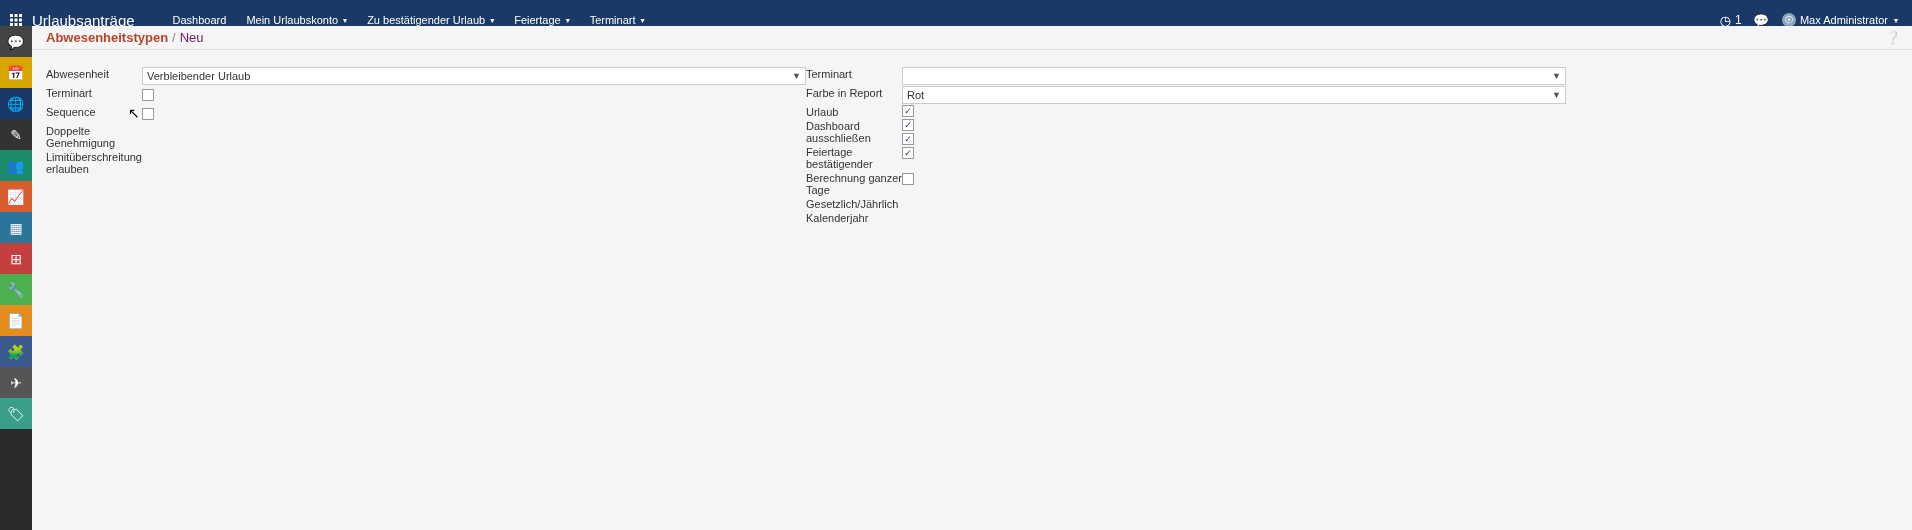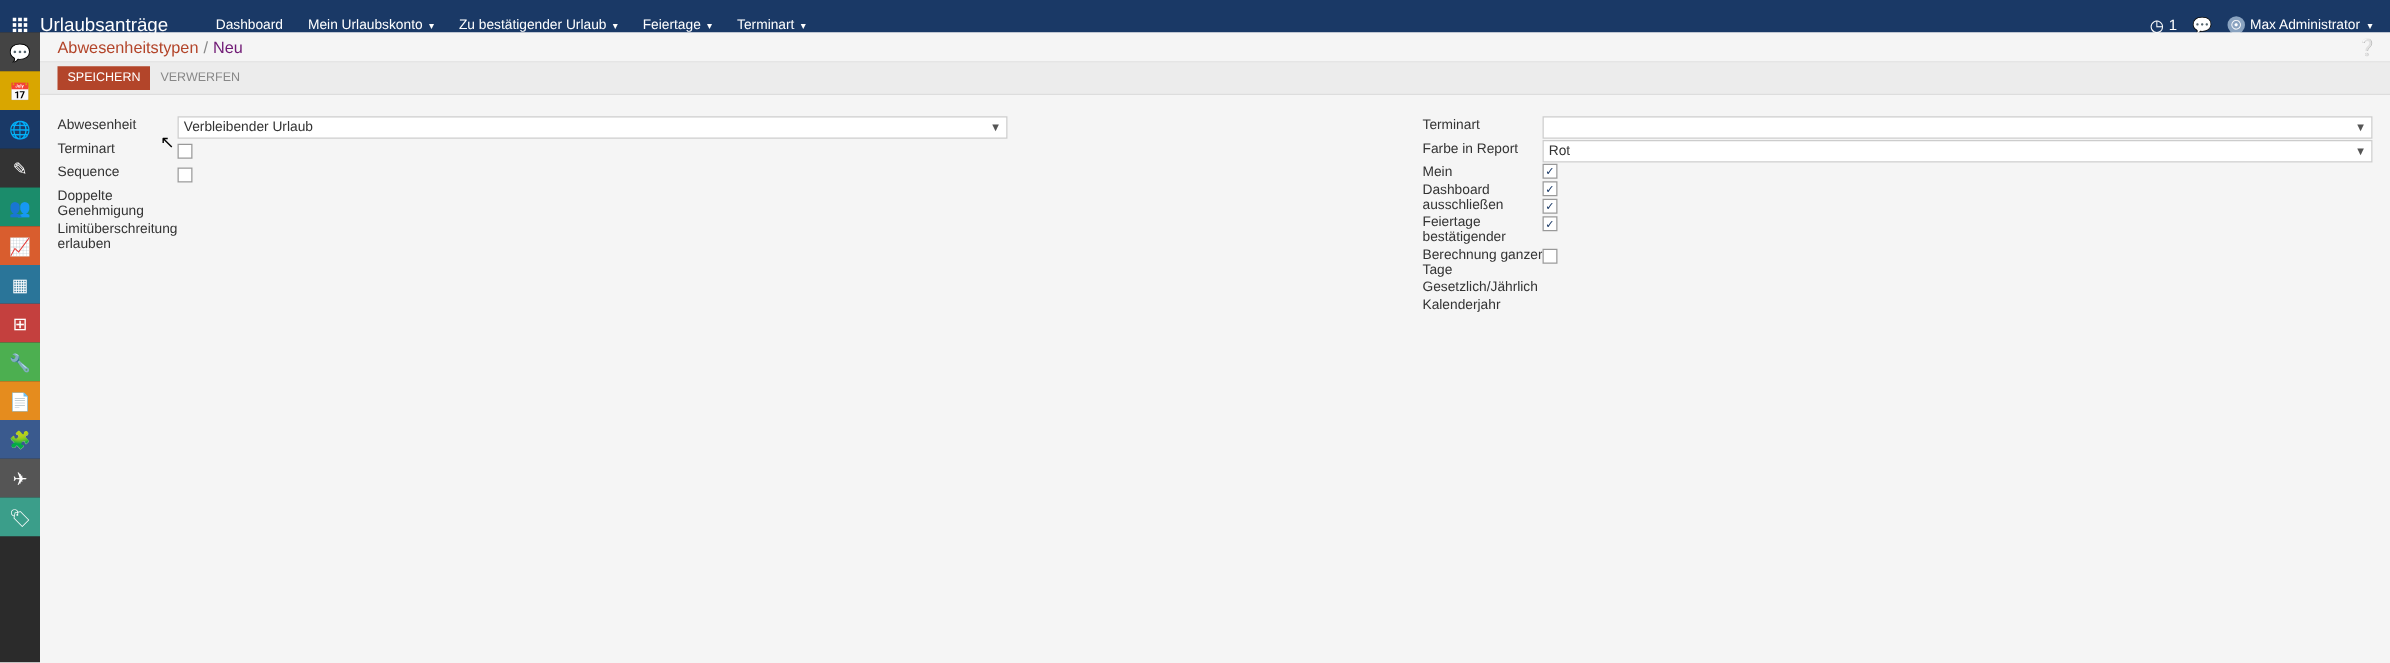--- a/index.html
+++ b/index.html
@@ -134,21 +134,21 @@
 .breadcrumb-bar {
   height: 24px;
   background: #f5f5f5;
   border-bottom: 1px solid #e0e0e0;
   display: flex;
   align-items: center;
   padding-left: 14px;
   font-size: 13px;
   position: relative;
 }
-.breadcrumb-bar .bc-parent { color: #b3452a; cursor: pointer; }
+.breadcrumb-bar .bc-parent { color: #b3452a; cursor: pointer; font-weight: bold; }
 .breadcrumb-bar .bc-sep { color: #888; margin: 0 4px; }
 .breadcrumb-bar .bc-current { color: #701a75; }
 .breadcrumb-bar .help {
   position: absolute;
   right: 10px;
   color: #888;
   font-size: 13px;
 }
 .toolbar {
   height: 26px;
@@ -170,21 +170,20 @@
   color: #fff;
 }
 .toolbar .btn.secondary {
   background: transparent;
   color: #888;
 }
 .form-area {
   display: flex;
   padding: 16px 14px 0 14px;
   gap: 0;
-  justify-content: space-between;
 }
 .form-col {
   display: flex;
 }
 .form-col.left-col {
   width: 760px;
 }
 .form-col.right-col {
   width: 760px;
 }
@@ -344,24 +343,20 @@
   <div class="side-icon tag">🏷</div>
 </div>
 
 <div class="content">
   <div class="breadcrumb-bar">
     <span class="bc-parent">Abwesenheitstypen</span>
     <span class="bc-sep">/</span>
     <span class="bc-current">Neu</span>
     <span class="help">❔</span>
   </div>
-  <div class="toolbar">
-    <button class="btn primary">SPEICHERN</button>
-    <button class="btn secondary">VERWERFEN</button>
-  </div>
 
   <div class="form-area">
 
     <div class="form-col left-col">
       <div class="labels">
         <div class="lbl">Abwesenheit</div>
         <div class="lbl">Terminart</div>
         <div class="lbl">Sequence</div>
         <div class="lbl">Doppelte Genehmigung</div>
         <div class="lbl tall">Limitüberschreitung erlauben</div>
@@ -379,21 +374,21 @@
         <div class="field-row">
           <span class="checkbox"></span>
         </div>
       </div>
     </div>
 
     <div class="form-col right-col">
       <div class="labels">
         <div class="lbl">Terminart</div>
         <div class="lbl">Farbe in Report</div>
-        <div class="lbl" style="min-height:14px">Mein</div>
+        <div class="lbl" style="min-height:14px">Urlaub</div>
         <div class="lbl" style="min-height:14px">Dashboard ausschließen</div>
         <div class="lbl" style="min-height:14px">Feiertage bestätigender</div>
         <div class="lbl" style="min-height:26px">Berechnung ganzer Tage</div>
         <div class="lbl" style="min-height:14px">Gesetzlich/Jährlich</div>
         <div class="lbl" style="min-height:14px">Kalenderjahr</div>
       </div>
       <div class="inputs">
         <div class="field-row">
           <div class="input-select-wrap">
             <span></span>

